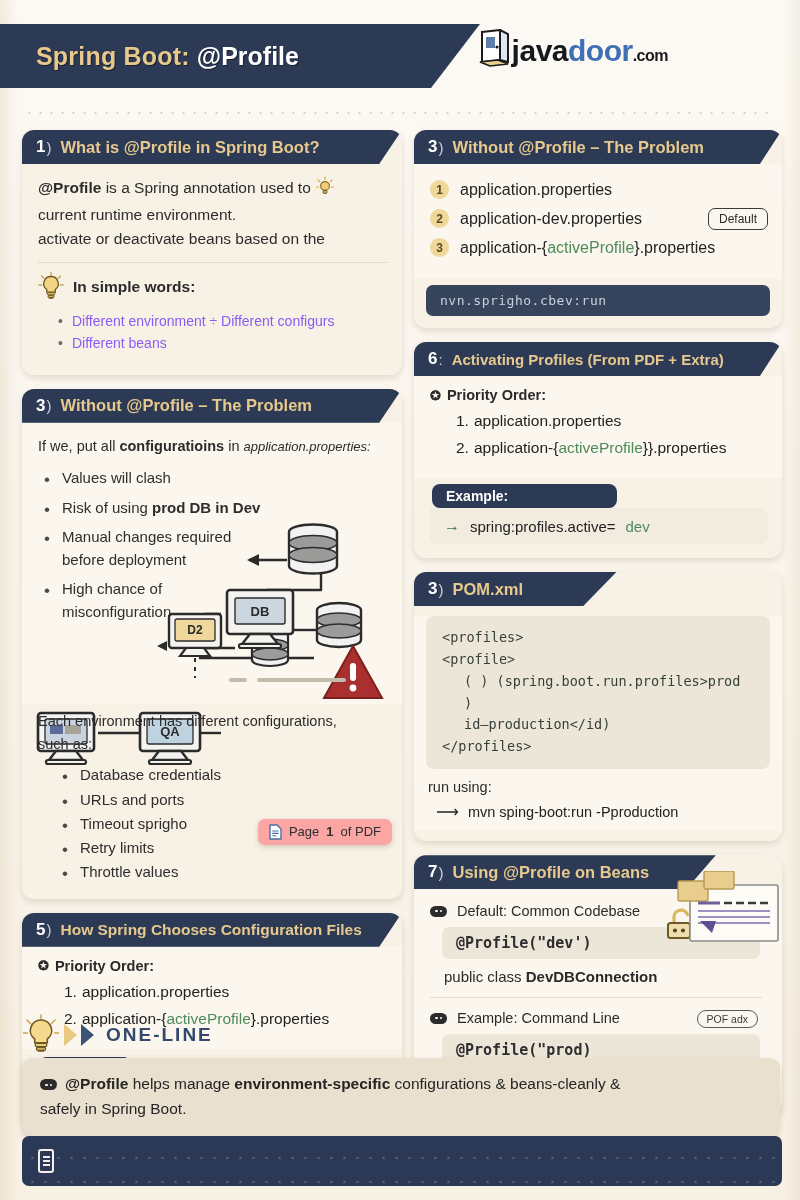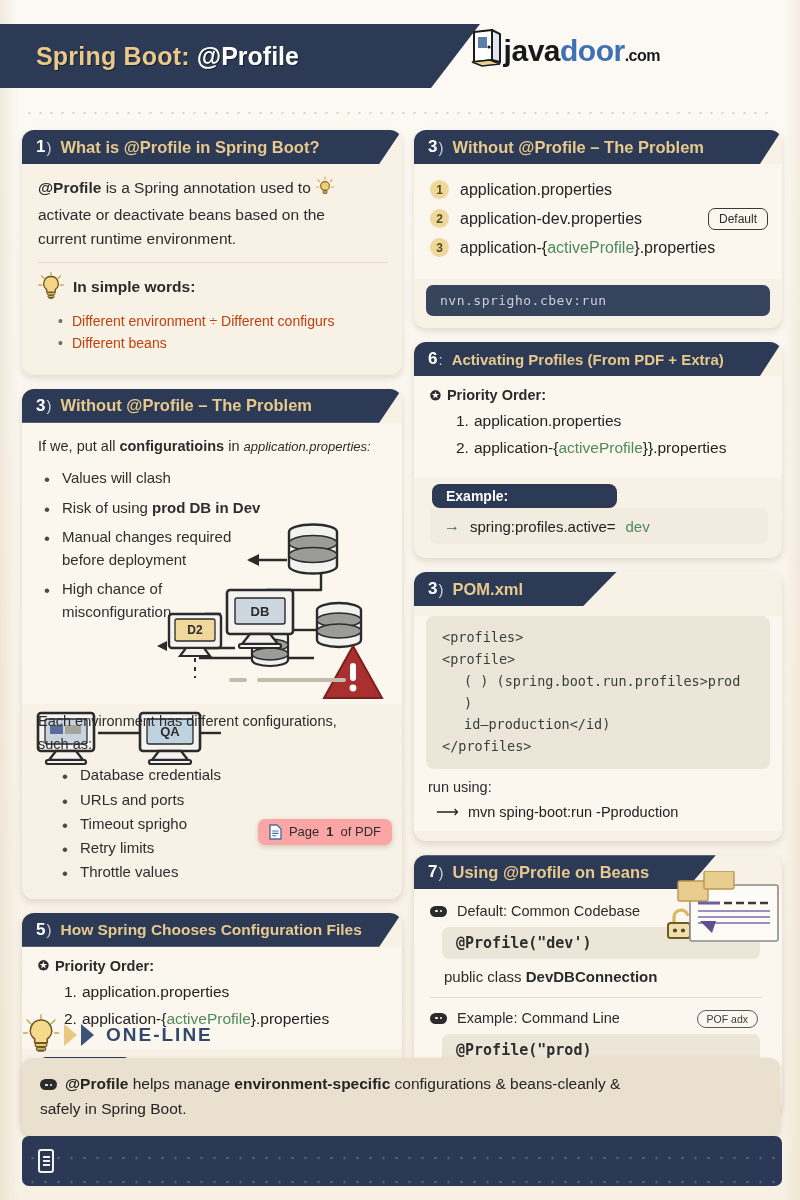--- a/index.html
+++ b/index.html
@@ -38,21 +38,21 @@
   .title-banner .t1 {
     margin-left: 46px;
     font-size: 25px; font-weight: bold; letter-spacing: .2px;
     color: #e8c98b;
     text-shadow: 1px 1px 0 rgba(0,0,0,.45);
   }
   .title-banner .t2 {
     font-size: 25px; font-weight: bold; color: #ffffff; margin-left: 7px;
     text-shadow: 1px 1px 0 rgba(0,0,0,.45);
   }
-  .logo { position: absolute; right: 24px; top: 5px; display: flex; align-items: center; gap: 0;}
+  .logo { position: absolute; right: 16px; top: 5px; display: flex; align-items: center; gap: 0;}
   .logo-word { font-size: 30px; font-weight: bold; letter-spacing: -0.5px; }
   .logo-java { color: #16181c; }
   .logo-door { color: #3f6fb5; }
   .logo-com { color: #16181c; font-size: 16px; font-weight: bold; }
 
   .dotline {
     position: absolute; left: 24px; top: 110px; width: 752px; height: 6px;
     background-image: radial-gradient(circle, #cfc3ad 1px, transparent 1.2px);
     background-size: 11px 6px; opacity: .75; z-index: 1;
   }
@@ -92,21 +92,21 @@
   .para { font-size: 15.5px; color: #2c2c2c; line-height: 1.55; }
   .b { font-weight: bold; }
   .i { font-style: italic; }
 
   .hr { height: 1px; background: #e4dbca; margin: 11px 0 9px 0; }
 
   .bulbrow { display: flex; align-items: center; gap: 9px; }
   .simple-words { font-size: 15.5px; color: #2b2b2b; font-weight: 600;}
 
   ul.bl { list-style: none; margin: 8px 0 0 18px; }
-  ul.bl li { position: relative; font-size: 14px; color: #c2410c; padding-left: 16px; line-height: 1.6; white-space: nowrap;}
+  ul.bl li { position: relative; font-size: 14px; color: #8b5cf6; padding-left: 16px; line-height: 1.6; white-space: nowrap;}
   ul.bl li::before { content: "•"; position: absolute; left: 2px; color: #6b6b6b; }
 
   ul.big { list-style: none; margin: 10px 0 0 6px; }
   ul.big li { position: relative; font-size: 15px; color: #2e2e2e; padding-left: 18px; line-height: 1.5; margin-bottom: 7px; }
   ul.big li::before { content: "•"; position: absolute; left: 0px; color: #4a4a4a; font-size: 17px; }
 
   ul.sub { list-style: none; margin: 8px 0 0 24px; }
   ul.sub li { position: relative; font-size: 15px; color: #2e2e2e; padding-left: 18px; line-height: 1.62; }
   ul.sub li::before { content: "•"; position: absolute; left: 0px; color: #4a4a4a; font-size: 17px; }
 
@@ -278,22 +278,22 @@
                 <line x1="10" y1="1" x2="10" y2="3.4"></line>
                   <line x1="3" y1="4" x2="4.6" y2="5.6"></line>
                 <line x1="17" y1="4" x2="15.4" y2="5.6"></line>
                   <line x1="1.5" y1="11" x2="3.6" y2="11"></line>
                 <line x1="18.5" y1="11" x2="16.4" y2="11"></line>
               </g>
               <circle cx="10" cy="10" r="4.4" fill="#f2cf76" stroke="#8a6a22" stroke-width="1.1"></circle>
               <rect x="8" y="14.4" width="4" height="3" rx="1" fill="#c9a95e" stroke="#6b5520" stroke-width=".9"></rect>
             </svg>
           </span>
+          <div>current runtime environment.</div>
           <div>activate or deactivate beans based on the</div>
-          <div>current runtime environment.</div>
         </div>
         <div class="hr"></div>
         <div class="bulbrow">
           <span class="bulb">
             <svg width="26" height="30" viewBox="0 0 26 30">
               <g stroke="#caa548" stroke-width="1.3" stroke-linecap="round">
                 <line x1="13" y1="0.5" x2="13" y2="3.5"></line>
                   <line x1="3.5" y1="4" x2="5.8" y2="6.3"></line>
                 <line x1="22.5" y1="4" x2="20.2" y2="6.3"></line>
                   <line x1="0.8" y1="13" x2="3.6" y2="13"></line>

